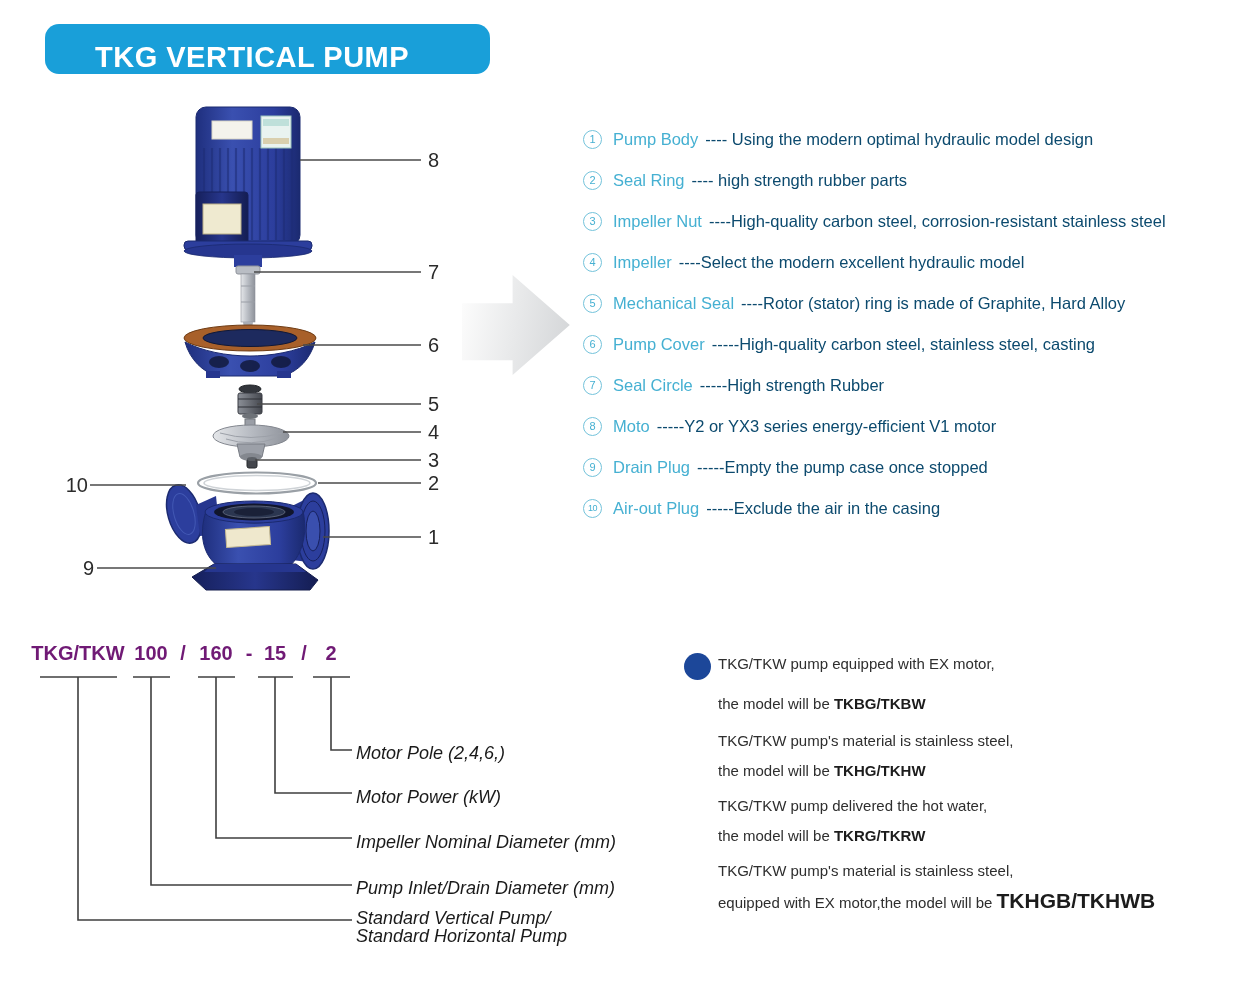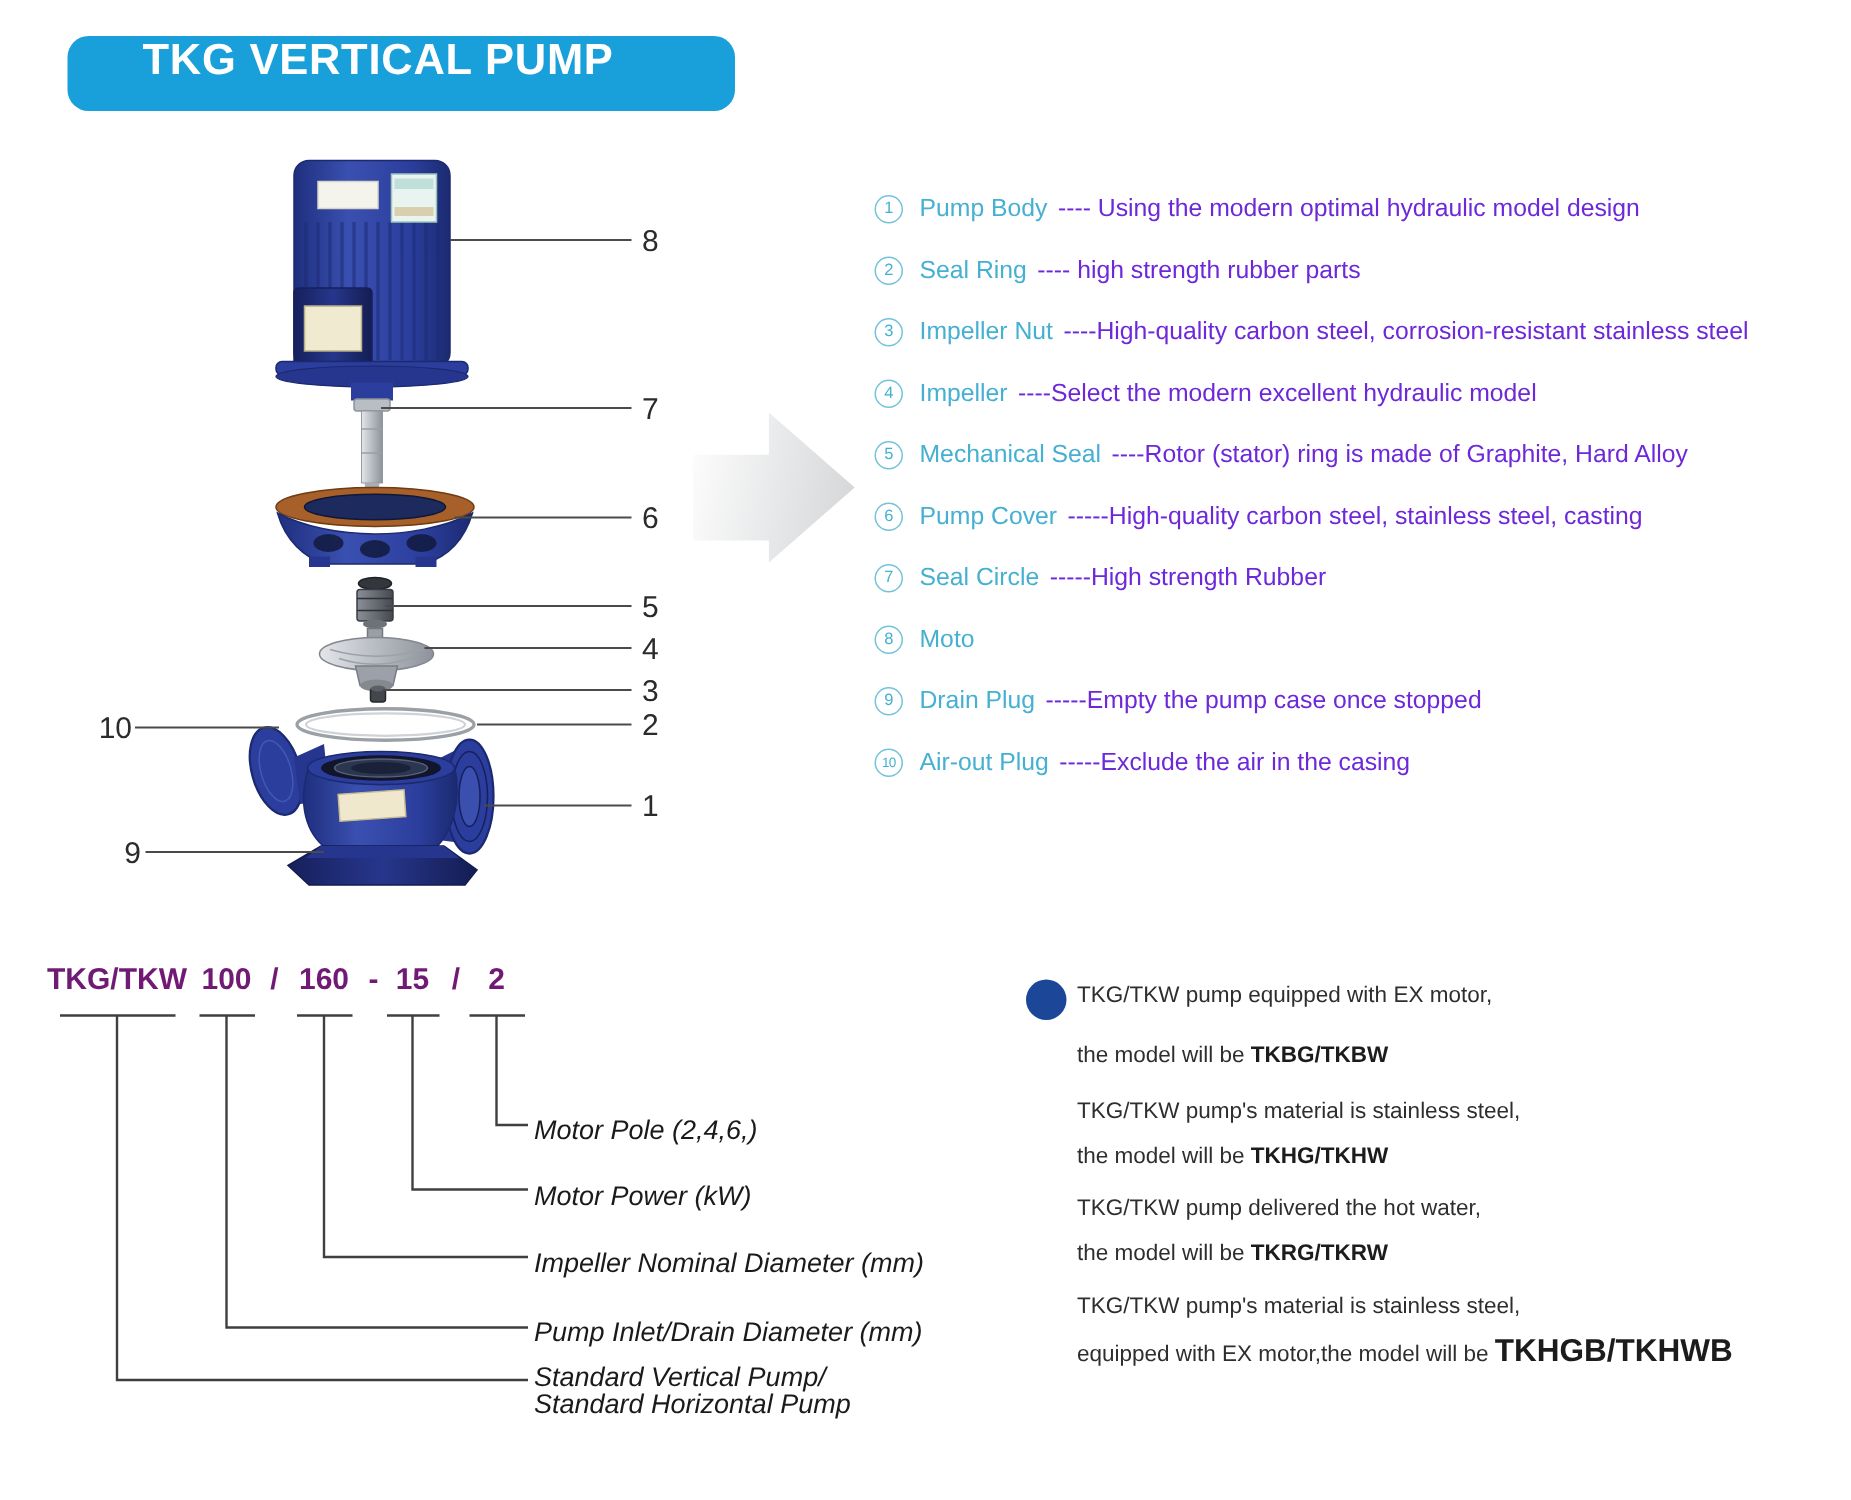--- a/index.html
+++ b/index.html
@@ -1,21 +1,21 @@
 <!DOCTYPE html>
 <html><head>
 <meta charset="utf-8">
 <style>
   html,body{margin:0;padding:0;background:#fff;}
   .page{position:relative;width:1234px;height:1000px;background:#ffffff;
         font-family:"Liberation Sans", sans-serif;overflow:hidden;}
 
   
   .banner{position:absolute;left:45px;top:24px;width:445px;height:50px;
-          background:#199fd9;border-radius:14px;display:flex;align-items:flex-start;
+          background:#199fd9;border-radius:14px;display:flex;align-items:flex-end;
           padding-left:50px;box-sizing:border-box;}
   .banner-title{color:#ffffff;font-size:29px;font-weight:bold;letter-spacing:.5px;}
 
   
   .pump-svg{position:absolute;left:30px;top:90px;width:430px;height:515px;}
   .callout-num{font-size:20px;fill:#2b2b2b;font-family:"Liberation Sans",sans-serif;}
 
   
   .arrow{position:absolute;left:462px;top:273px;width:110px;height:104px;
          background:linear-gradient(100deg,#fcfcfc 4%,#d5d7d9 92%);
@@ -23,21 +23,21 @@
 
   
   .parts{position:absolute;left:583px;top:127px;}
   .part-row{display:flex;align-items:center;height:24px;margin-bottom:17px;
             font-size:16.5px;white-space:nowrap;}
   .part-num{flex:0 0 auto;width:19px;height:19px;border:1.5px solid #74c3db;
             border-radius:50%;color:#45b0d2;font-size:11px;display:flex;
             align-items:center;justify-content:center;margin-right:11px;box-sizing:border-box;}
   .part-row.r10 .part-num{font-size:9px;letter-spacing:-.5px;}
   .part-name{color:#45b0d2;margin-right:7px;}
-  .part-desc{color:#6d28d9;}
+  .part-desc{color:#0c4a6e;}
 
   
   .model-area{position:absolute;left:0;top:640px;width:640px;height:330px;}
   .mseg{position:absolute;top:2px;transform:translateX(-50%);font-size:20px;
         font-weight:bold;color:#701a75;white-space:nowrap;}
   .m-series{left:78px}.m-inlet{left:151px}.m-sep1{left:183px}.m-imp{left:216px}
   .m-sep2{left:249px}.m-power{left:275px}.m-sep3{left:304px}.m-pole{left:331px}
   .model-lines{position:absolute;left:0;top:0;width:600px;height:330px;}
   .mlabel{position:absolute;left:356px;font-size:18px;color:#1a1a1a;white-space:nowrap;font-style:italic;}
   .ml-pole{top:103px}.ml-power{top:147px}.ml-imp{top:192px}.ml-inlet{top:238px}
@@ -248,20 +248,21 @@
       <span class="part-desc">-----High-quality carbon steel, stainless steel, casting</span>
     </div>
     <div class="part-row">
       <span class="part-num">7</span>
       <span class="part-name">Seal Circle</span>
       <span class="part-desc">-----High strength Rubber</span>
     </div>
     <div class="part-row">
       <span class="part-num">8</span>
       <span class="part-name">Moto</span>
+      <span class="part-desc">-----Y2 or YX3 series energy-efficient V1 motor</span>
     </div>
     <div class="part-row">
       <span class="part-num">9</span>
       <span class="part-name">Drain Plug</span>
       <span class="part-desc">-----Empty the pump case once stopped</span>
     </div>
     <div class="part-row r10">
       <span class="part-num">10</span>
       <span class="part-name">Air-out Plug</span>
       <span class="part-desc">-----Exclude the air in the casing</span>

